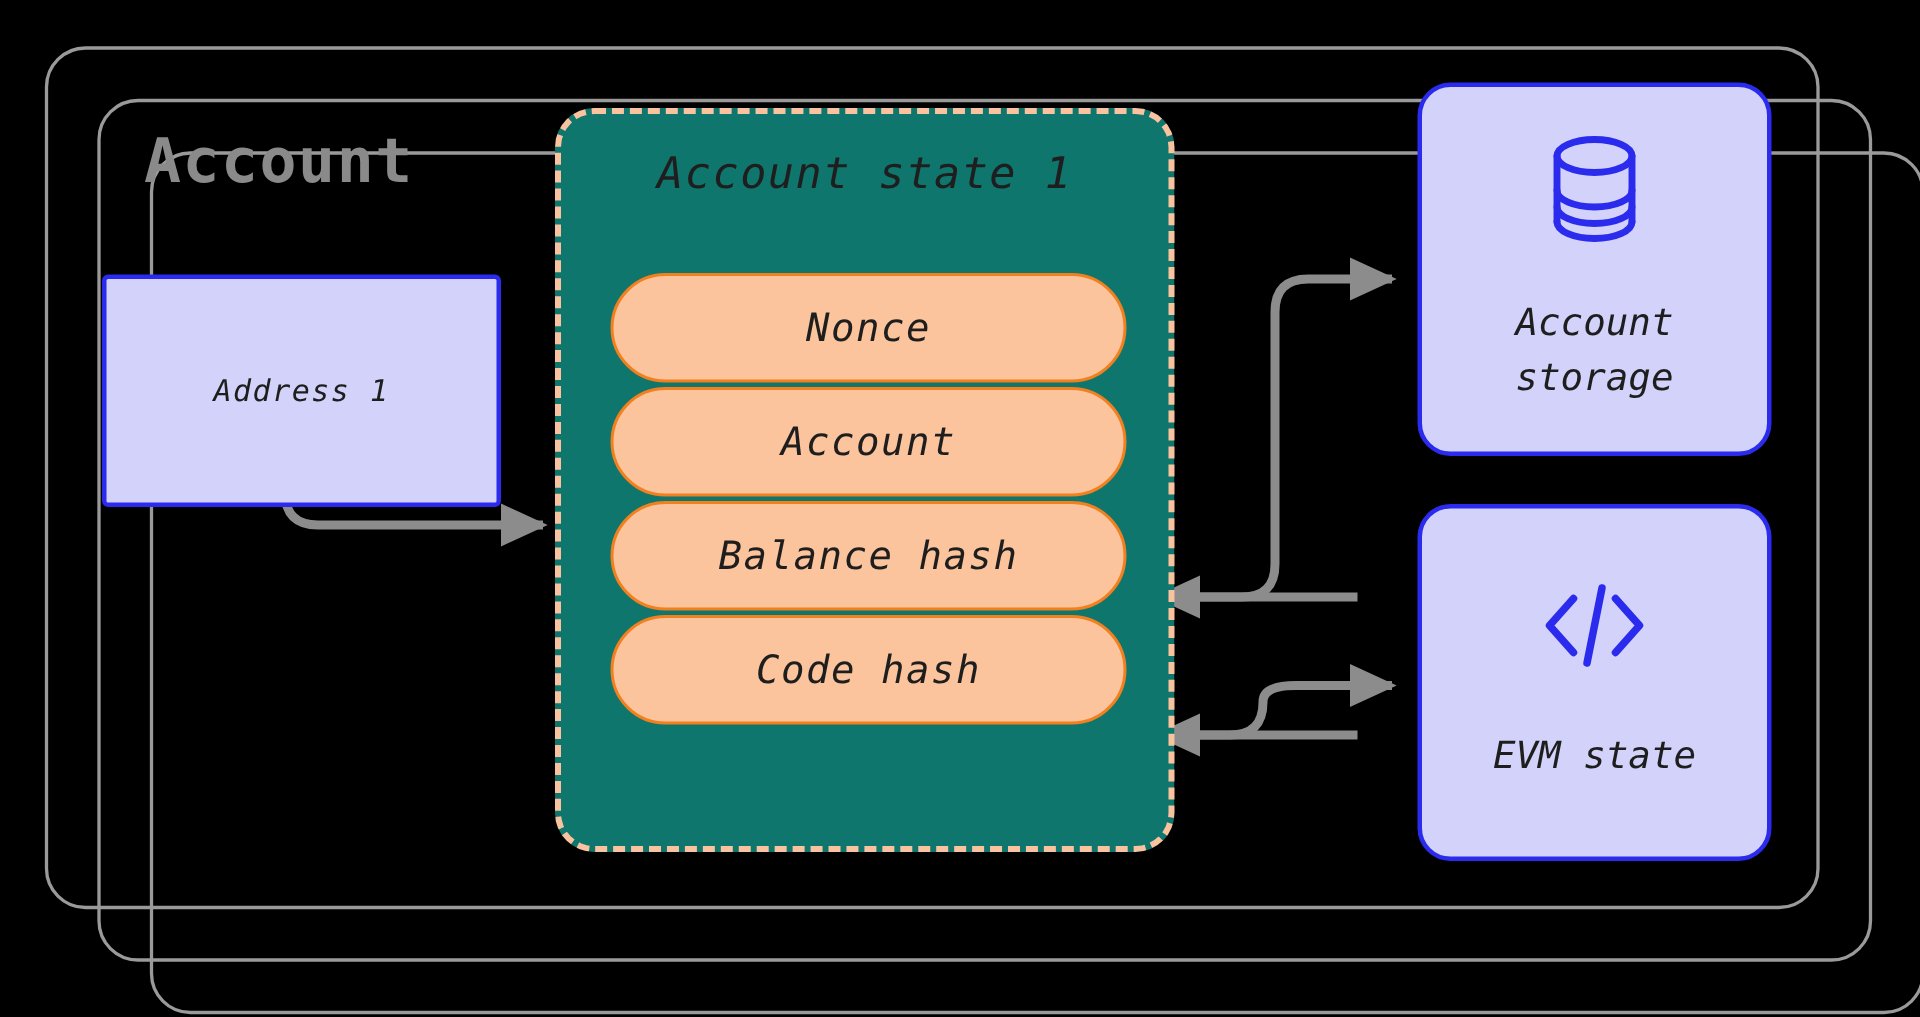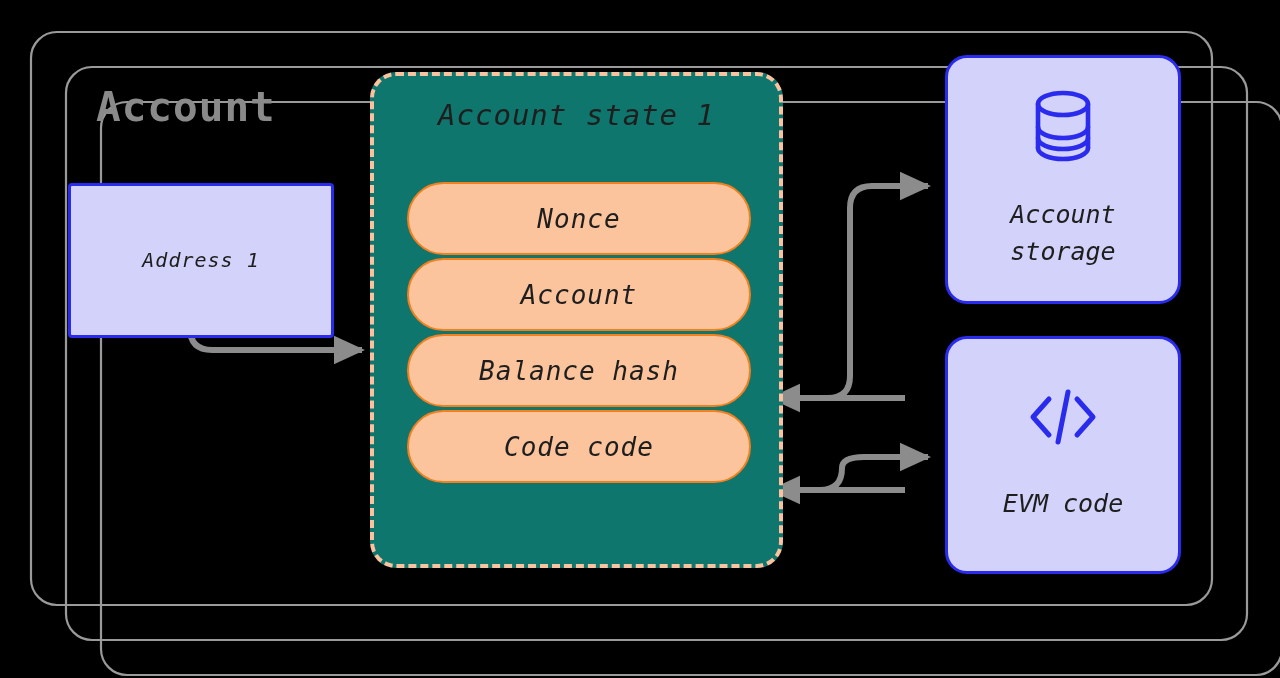--- a/index.html
+++ b/index.html
@@ -111,21 +111,21 @@
       <div class="field-pill">
         <span>Nonce</span>
       </div>
       <div class="field-pill">
         <span>Account</span>
       </div>
       <div class="field-pill">
         <span>Balance hash</span>
       </div>
       <div class="field-pill">
-        <span>Code code</span>
+        <span>Code hash</span>
       </div>
     </div>
   </div>
 
   <div class="node lav" id="account-storage">
     <span class="ico">
       <svg width="62" height="74" viewBox="0 0 62 74" xmlns="http://www.w3.org/2000/svg" fill="none" stroke="#2b2bee" stroke-width="4.6" stroke-linecap="round" stroke-linejoin="round">
         <ellipse cx="31" cy="15" rx="25" ry="11"></ellipse>
         <path d="M6,15 L6,59"></path>
         <path d="M56,15 L56,59"></path>
@@ -139,16 +139,16 @@
   </div>
 
   <div class="node lav" id="evm-code">
     <span class="ico">
       <svg width="72" height="58" viewBox="0 0 72 58" xmlns="http://www.w3.org/2000/svg" fill="none" stroke="#2b2bee" stroke-width="5" stroke-linecap="round" stroke-linejoin="round">
         <path d="M22,11 L6,29 L22,47"></path>
         <path d="M50,11 L66,29 L50,47"></path>
         <path d="M41,4 L31,54"></path>
       </svg>
     </span>
-    <span class="label">EVM code</span>
+    <span class="label">EVM state</span>
   </div>
 
 </div>
 
 </body></html>

